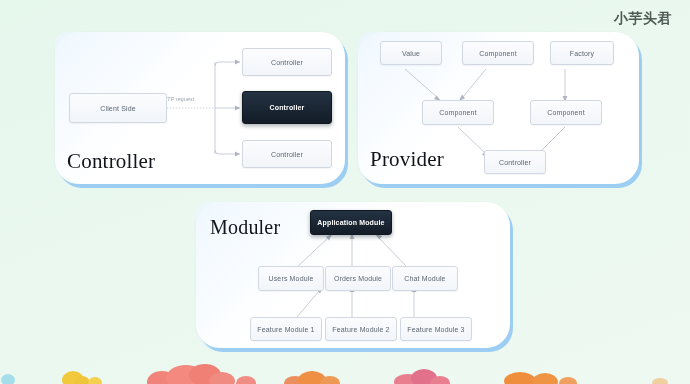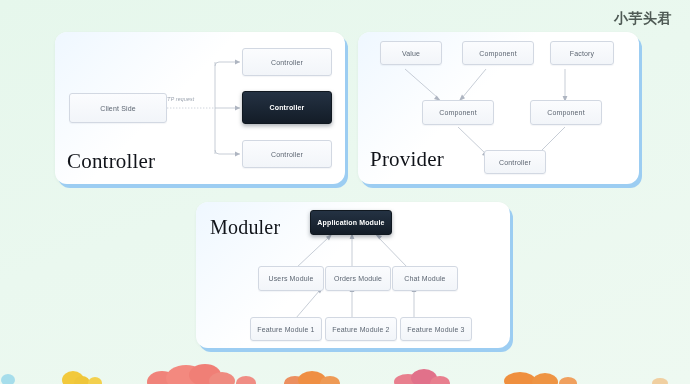--- a/index.html
+++ b/index.html
@@ -28,21 +28,21 @@
     font-weight: 700;
     color: #4f5a55;
     letter-spacing: 0.5px;
     font-family: "DejaVu Sans", sans-serif;
   }
 
   
   .card {
     position: absolute;
     background: #ffffff;
-    border-radius: 12px;
+    border-radius: 24px;
     box-shadow: 3px 4px 0 0 #9ccdf2,
                 0 1px 3px rgba(30,60,90,0.06);
   }
   .card::after {
     content: "";
     position: absolute;
     inset: 0;
     border-radius: 12px;
     background: linear-gradient(135deg, rgba(236,246,255,0.85) 0%, rgba(255,255,255,0) 42%);
     pointer-events: none;

